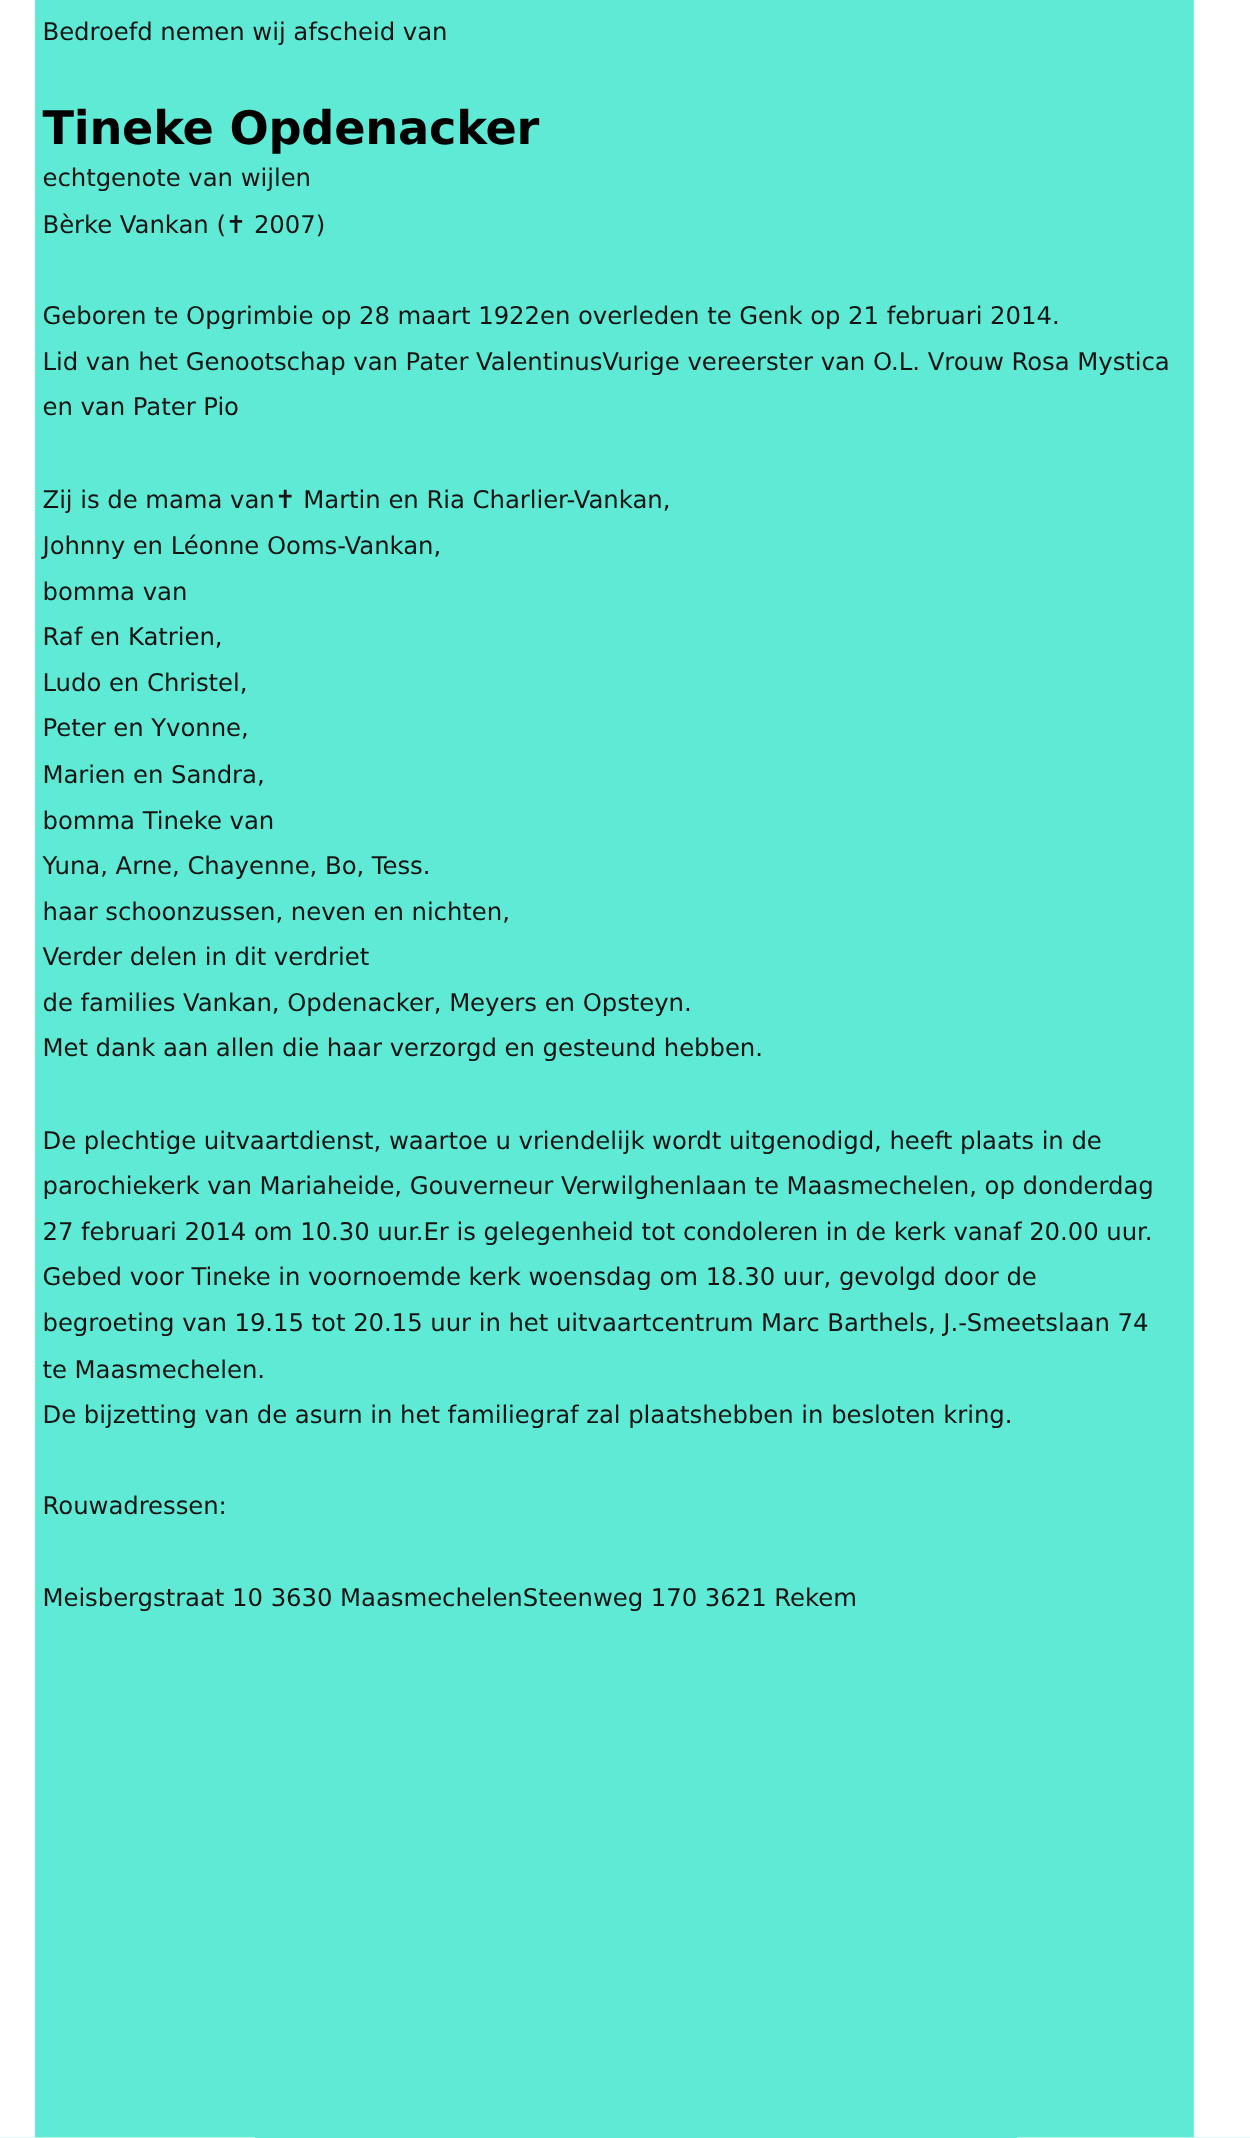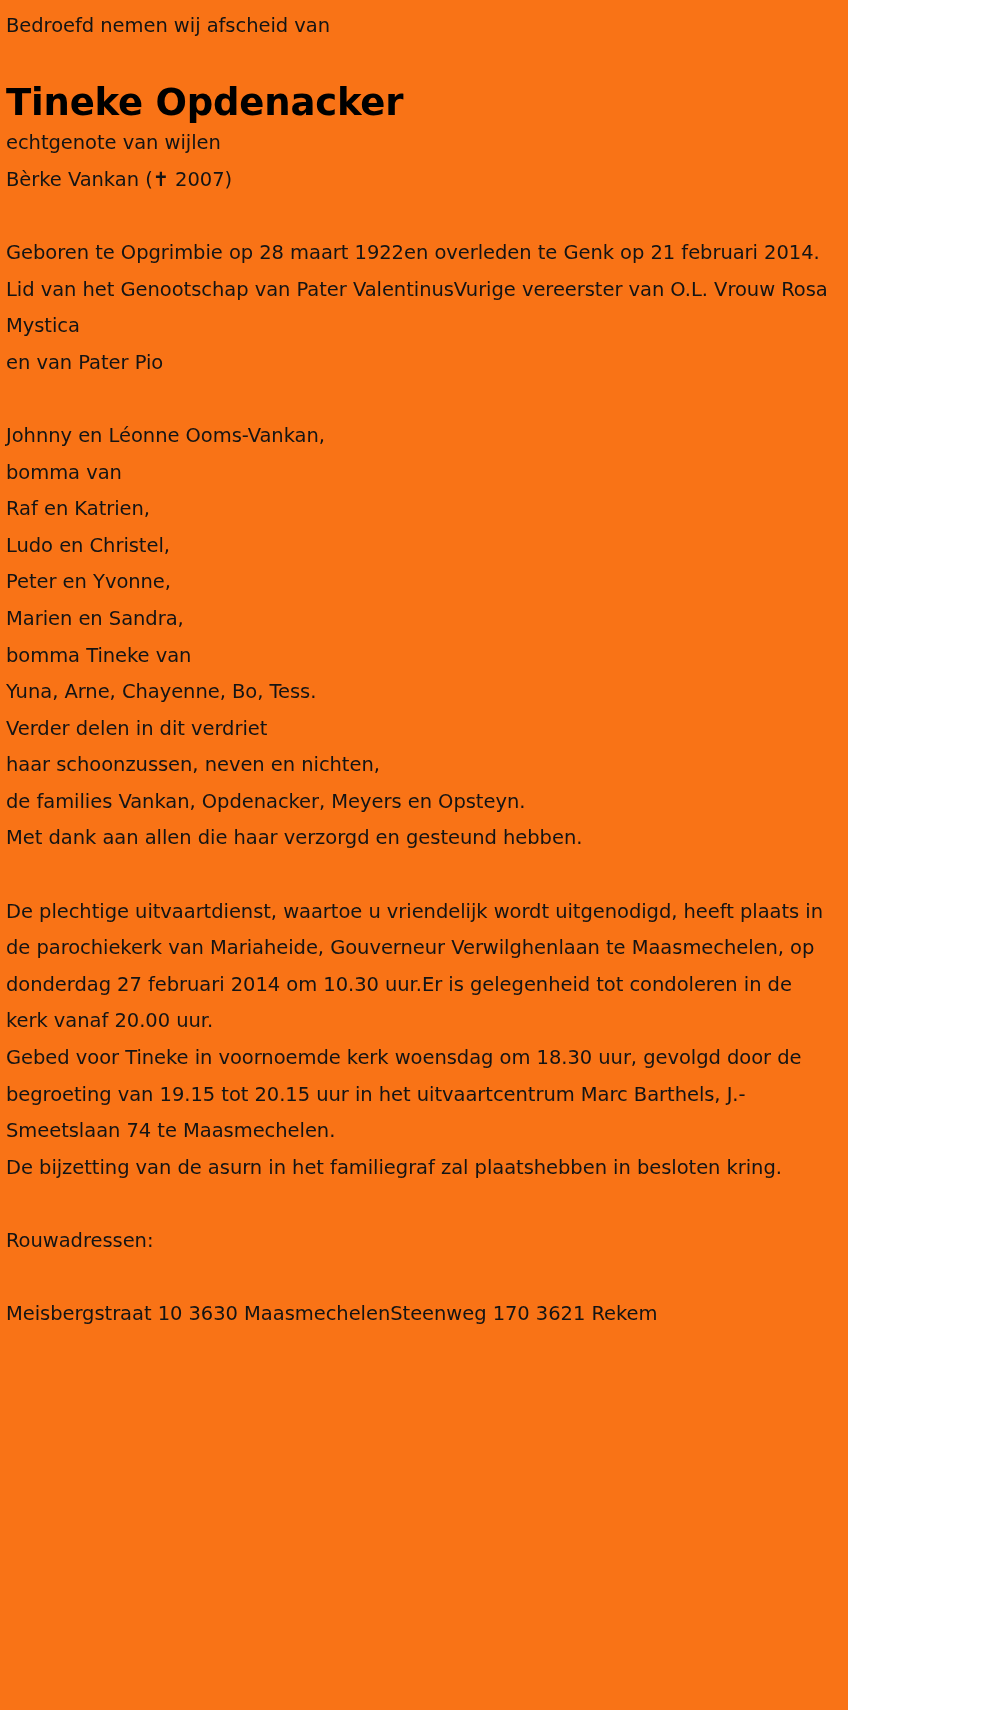--- a/index.html
+++ b/index.html
@@ -10,24 +10,25 @@
   }
   body {
     width: 1000px;
     min-height: 1710px;
     font-family: "DejaVu Sans", "Liberation Sans", sans-serif;
     color: #111111;
     -webkit-font-smoothing: antialiased;
   }
   .page {
     box-sizing: border-box;
-    width: 848px;
+    width: 927px;
     min-height: 1710px;
     padding: 8px 14px 0 6px;
-    background: #f97316;
+    background: #5eead4;
+    margin-left: 28px;
   }
   .obit {
     font-size: 19.5px;
     line-height: 36.6px;
     letter-spacing: -0.05px;
     color: #141414;
   }
   .block {
     margin: 0;
     padding: 0;
@@ -82,30 +83,31 @@
 
     <section class="block wrap-para">
       <p class="line">Geboren te Opgrimbie op 28 maart 1922en overleden te Genk op 21 februari 2014.</p>
       <p class="line">Lid van het Genootschap van Pater ValentinusVurige vereerster van O.L. Vrouw Rosa Mystica</p>
       <p class="line">en van Pater Pio</p>
     </section>
 
     <div class="spacer"></div>
 
     <section class="block">
+      <p class="line"><span>Zij is de mama van</span><span class="cross">✝</span><span> Martin en Ria Charlier-Vankan,</span></p>
       <p class="line">Johnny en Léonne Ooms-Vankan,</p>
       <p class="line">bomma van</p>
       <p class="line">Raf en Katrien,</p>
       <p class="line">Ludo en Christel,</p>
       <p class="line">Peter en Yvonne,</p>
       <p class="line">Marien en Sandra,</p>
       <p class="line">bomma Tineke van</p>
       <p class="line">Yuna, Arne, Chayenne, Bo, Tess.</p>
+      <p class="line">haar schoonzussen, neven en nichten,</p>
       <p class="line">Verder delen in dit verdriet</p>
-      <p class="line">haar schoonzussen, neven en nichten,</p>
       <p class="line">de families Vankan, Opdenacker, Meyers en Opsteyn.</p>
       <p class="line">Met dank aan allen die haar verzorgd en gesteund hebben.</p>
     </section>
 
     <div class="spacer"></div>
 
     <section class="block wrap-para">
       <p class="line">De plechtige uitvaartdienst, waartoe u vriendelijk wordt uitgenodigd, heeft plaats in de parochiekerk van Mariaheide, Gouverneur Verwilghenlaan te Maasmechelen, op donderdag 27 februari 2014 om 10.30 uur.Er is gelegenheid tot condoleren in de kerk vanaf 20.00 uur.</p>
       <p class="line">Gebed voor Tineke in voornoemde kerk woensdag om 18.30 uur, gevolgd door de begroeting van 19.15 tot 20.15 uur in het uitvaartcentrum Marc Barthels, J.-Smeetslaan 74 te Maasmechelen.</p>
       <p class="line">De bijzetting van de asurn in het familiegraf zal plaatshebben in besloten kring.</p>

